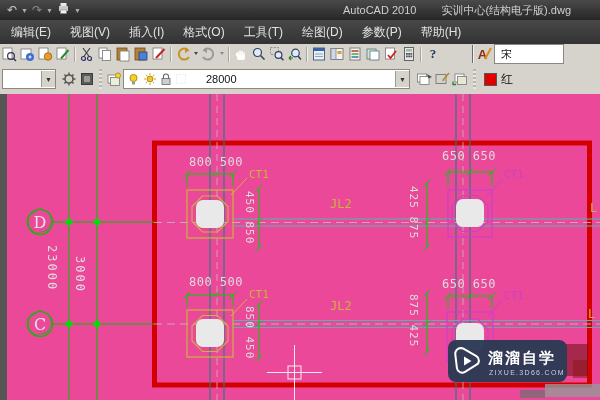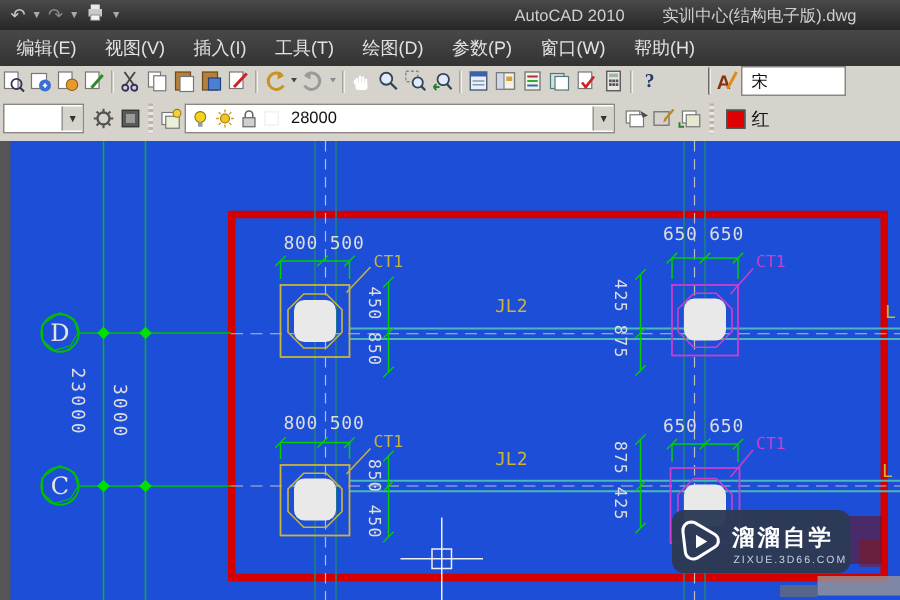--- a/index.html
+++ b/index.html
@@ -36,21 +36,21 @@
     border-left:1px solid #9d9a93;display:flex;align-items:center;justify-content:center;
     font-size:7px;color:#333;}
   #font-combo{width:64px;padding-left:6px;}
   #layer-combo{width:282px;padding-left:3px;gap:3px;}
   .swatch{width:11px;height:11px;background:#e00000;border:1px solid #555;flex:0 0 auto;}
   #color-label{font-size:12px;color:#111;margin-left:4px;}
   .help-q{font-weight:bold;color:#223a66;font-size:13px;font-family:"Liberation Serif",serif;}
   .styleA{font-weight:bold;color:#8a2f10;font-size:13px;}
 
   
-  #canvas{left:0;top:94px;width:600px;height:306px;background:#1d4ed8;}
+  #canvas{left:0;top:94px;width:600px;height:306px;background:#ec4899;}
   text{font-family:"DejaVu Sans Mono",monospace;}
   .dimtxt{fill:#dedede;font-size:12px;letter-spacing:0.5px;}
   .vdimtxt{fill:#dedede;font-size:11px;letter-spacing:1px;}
   .cadyellow{fill:#c9b43a;}
   .cadmagenta{fill:#cb3fcb;}
   .axisletter{font-family:"DejaVu Serif",serif;fill:#e4e4e4;font-size:16px;}
   .wmtitle{font-family:"Liberation Sans",sans-serif;font-weight:bold;fill:#ffffff;
     font-size:15px;letter-spacing:2px;}
   .wmsub{font-family:"Liberation Sans",sans-serif;fill:#c8d1e2;font-size:7px;letter-spacing:1.3px;}
 </style>
@@ -77,24 +77,24 @@
     <div class="abs" id="title-text">
       <span>AutoCAD 2010</span>
       <span class="doc">实训中心(结构电子版).dwg</span>
     </div>
   </div>
 
   <div class="abs" id="menubar">
     <span class="menu-item">编辑(E)</span>
     <span class="menu-item">视图(V)</span>
     <span class="menu-item">插入(I)</span>
+    <span class="menu-item">格式(O)</span>
     <span class="menu-item">工具(T)</span>
     <span class="menu-item">绘图(D)</span>
     <span class="menu-item">参数(P)</span>
-    <span class="menu-item">窗口(W)</span>
     <span class="menu-item">帮助(H)</span>
   </div>
 
   <div class="abs toolbar" id="toolbar1">
     <span class="tbtn">
         <svg width="16" height="16">
           <rect x="2" y="2" width="9" height="11" fill="#fff" stroke="#777" stroke-width="0.8"></rect>
           <circle cx="10" cy="10" r="3.4" fill="none" stroke="#335" stroke-width="1.2"></circle>
           <line x1="12.3" y1="12.3" x2="15" y2="15" stroke="#335" stroke-width="1.4"></line>
         </svg>
@@ -294,21 +294,21 @@
           <circle cx="7" cy="7" r="3" fill="#f5c51e" stroke="#8a7008" stroke-width="0.7"></circle>
           <path d="M7 1 V3 M7 11 V13 M1 7 H3 M11 7 H13 M2.8 2.8 L4.2 4.2 M9.8 9.8 L11.2 11.2 M11.2 2.8 L9.8 4.2 M4.2 9.8 L2.8 11.2" stroke="#d4a21a" stroke-width="1"></path>
         </svg>
       <svg width="12" height="14">
           <rect x="2" y="6.5" width="8" height="6" fill="#cfcfcf" stroke="#666" stroke-width="0.8"></rect>
           <path d="M3.5 6.5 V4.5 a2.5 2.5 0 0 1 5 0 V6.5" fill="none" stroke="#666" stroke-width="1.1"></path>
         </svg>
       <svg width="12" height="12">
           <rect x="1.5" y="1.5" width="9" height="9" fill="none" stroke="#f2f2f2" stroke-width="1.1"></rect>
         </svg>
-      <span style="margin-left:4px;">28000</span>
+      <span style="margin-left:16px;">28000</span>
       <span class="arrowbox">▼</span>
     </div>
     <span class="tbtn" style="margin-left:6px">
         <svg width="18" height="16">
           <rect x="1.5" y="3" width="9" height="8" fill="#fff" stroke="#777" stroke-width="0.8"></rect>
           <rect x="4" y="5.5" width="9" height="8" fill="#fff" stroke="#777" stroke-width="0.8"></rect>
           <path d="M11 3 l5 3 -3.5 1.5 z" fill="#4a4a4a"></path>
         </svg>
       </span>
     <span class="tbtn">

